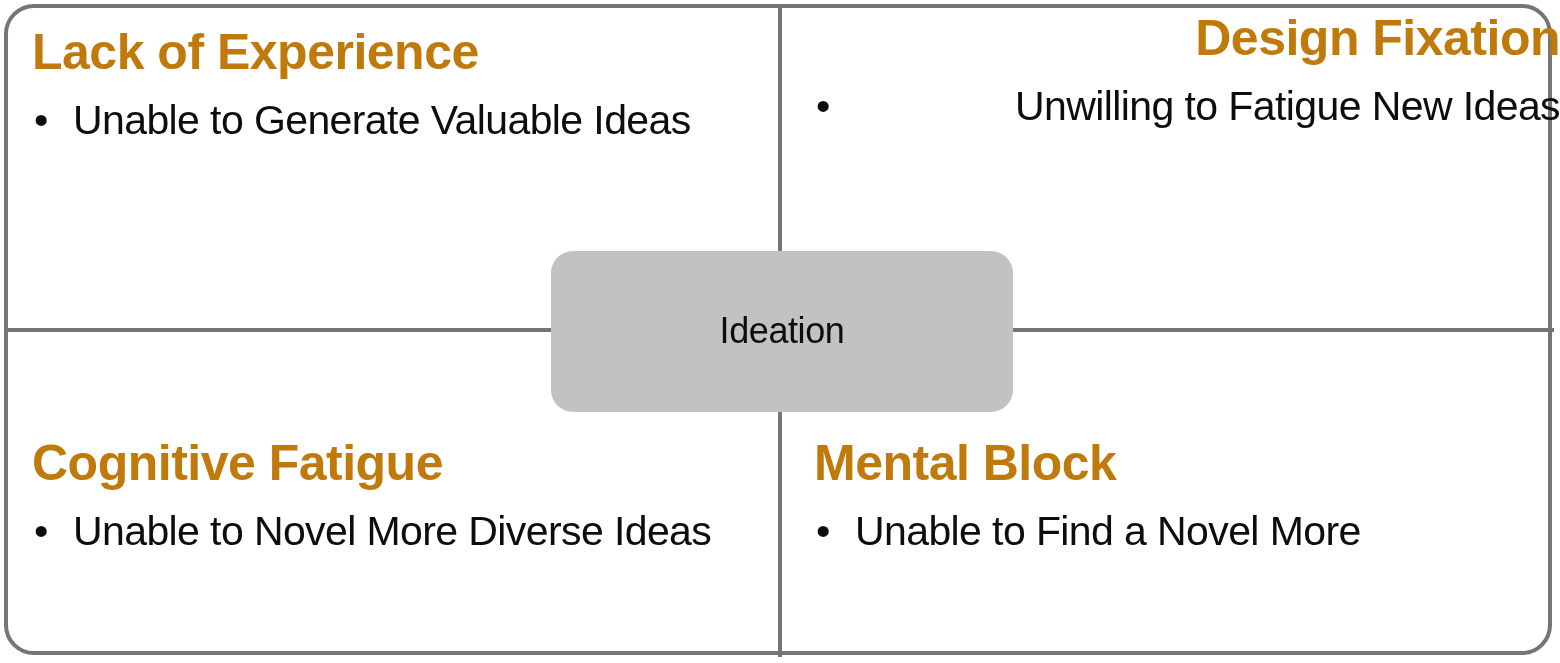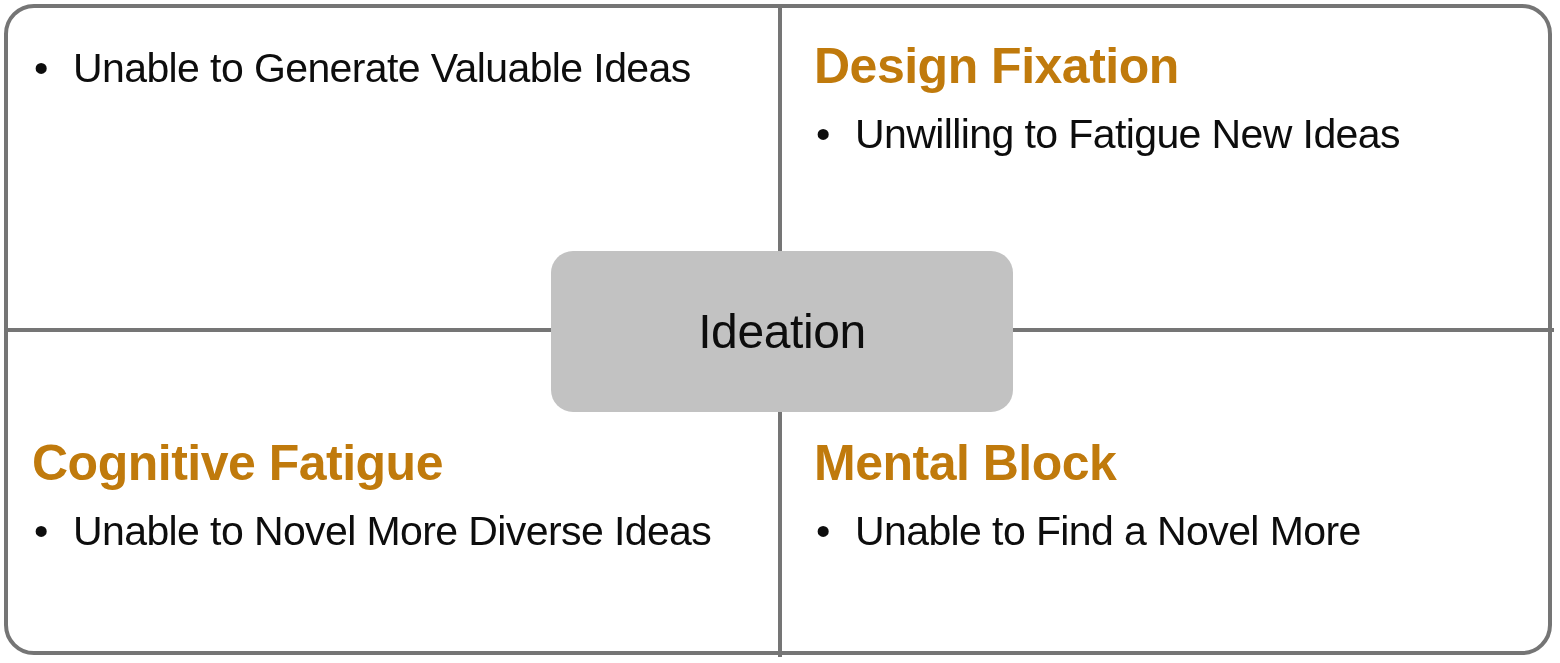--- a/index.html
+++ b/index.html
@@ -53,21 +53,21 @@
   }
 
   
   .quad {
     position: absolute;
     box-sizing: border-box;
     width: 778px;
     height: 330px;
   }
   .quad-tl { left: 0;     top: 0;     padding-left: 32px; padding-top: 26px; }
-  .quad-tr { left: 782px; top: 0;     padding-left: 32px; padding-top: 40px; }
+  .quad-tr { left: 782px; top: 0;     padding-left: 32px; padding-top: 12px; text-align: right; }
   .quad-bl { left: 0;     top: 332px; padding-left: 32px; padding-top: 105px; border-radius: 22px; }
   .quad-br { left: 782px; top: 332px; padding-left: 32px; padding-top: 105px; }
 
   .quad-title {
     font-size: 50px;
     font-weight: bold;
     line-height: 1.04;
     letter-spacing: -0.5px;
     color: #C07A0C;
     margin: 0;
@@ -107,38 +107,39 @@
     height: 161px;
     background: #C2C2C2;
     border-radius: 22px;
     display: flex;
     flex-direction: column;
     align-items: center;
     justify-content: center;
     text-align: center;
   }
   .center-line {
-    font-size: 48px;
+    font-size: 36px;
     line-height: 1.12;
     color: #0d0d0d;
     letter-spacing: -0.4px;
     white-space: nowrap;
   }
 </style>
 </head>
 <body>
 
 <div id="diagram-root">
 
   <div class="frame"></div>
 
   <div class="divider-vertical"></div>
   <div class="divider-horizontal"></div>
 
   <div class="quad quad-tl">
+    <div class="quad-title">Lack of Experience</div>
     <ul class="bullet-list">
       <li class="bullet-item">
         <span class="bullet-dot">•</span>
         <span>Unable to Generate Valuable Ideas</span>
       </li>
     </ul>
   </div>
 
   <div class="quad quad-tr">
     <div class="quad-title">Design Fixation</div>

